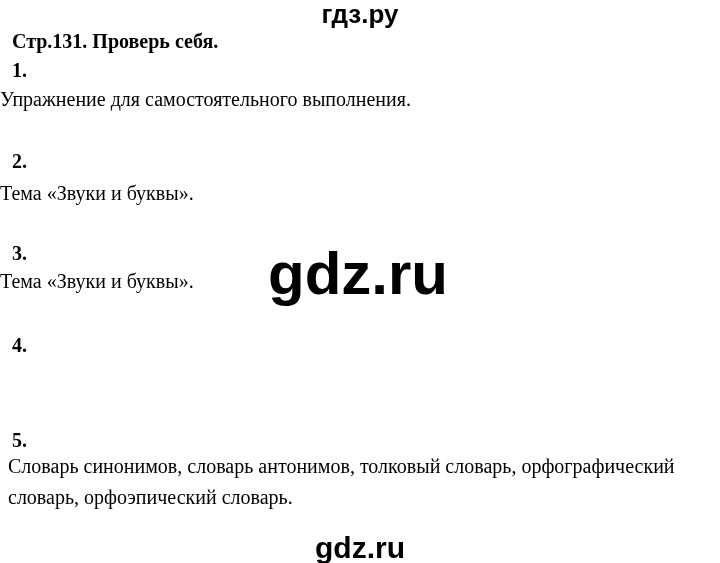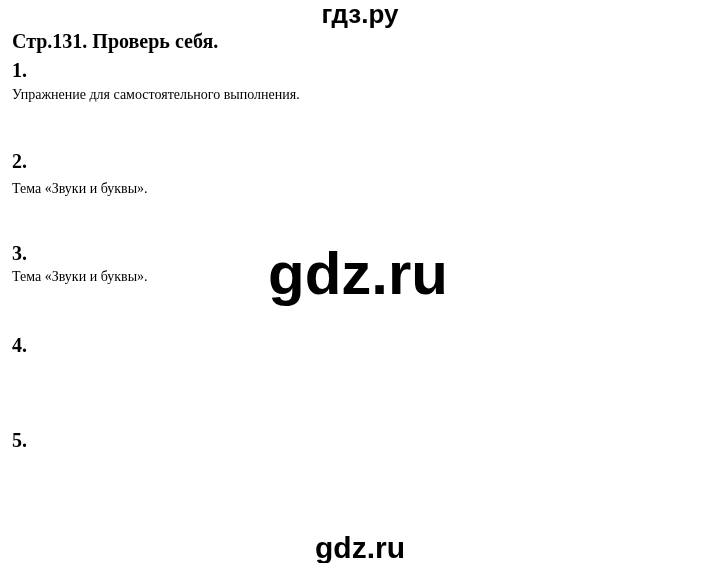--- a/index.html
+++ b/index.html
@@ -50,24 +50,24 @@
     position: absolute;
     left: 12px;
     font-family: "Liberation Serif", serif;
     font-weight: bold;
     font-size: 20px;
     line-height: 1.2;
     white-space: nowrap;
   }
   .item-text {
     position: absolute;
-    left: 12px;
+    left: 0;
     font-family: "Liberation Serif", serif;
     font-weight: normal;
-    font-size: 14px;
+    font-size: 20px;
     line-height: 1.2;
     white-space: nowrap;
   }
   .item-text-wrap {
     position: absolute;
     left: 8px;
     top: 451px;
     width: 708px;
     font-family: "Liberation Serif", serif;
     font-weight: normal;
@@ -97,16 +97,17 @@
   <div class="item-text t2">Тема «Звуки и буквы».</div>
 
   <div class="item-number n3">3.</div>
   <div class="item-text t3">Тема «Звуки и буквы».</div>
 
   <div class="watermark">gdz.ru</div>
 
   <div class="item-number n4">4.</div>
 
   <div class="item-number n5">5.</div>
+  <div class="item-text-wrap">Словарь синонимов, словарь антонимов, толковый словарь, орфографический словарь, орфоэпический словарь.</div>
 
   <div class="brand brand-bottom">gdz.ru</div>
 
 </div>
 
 </body></html>

